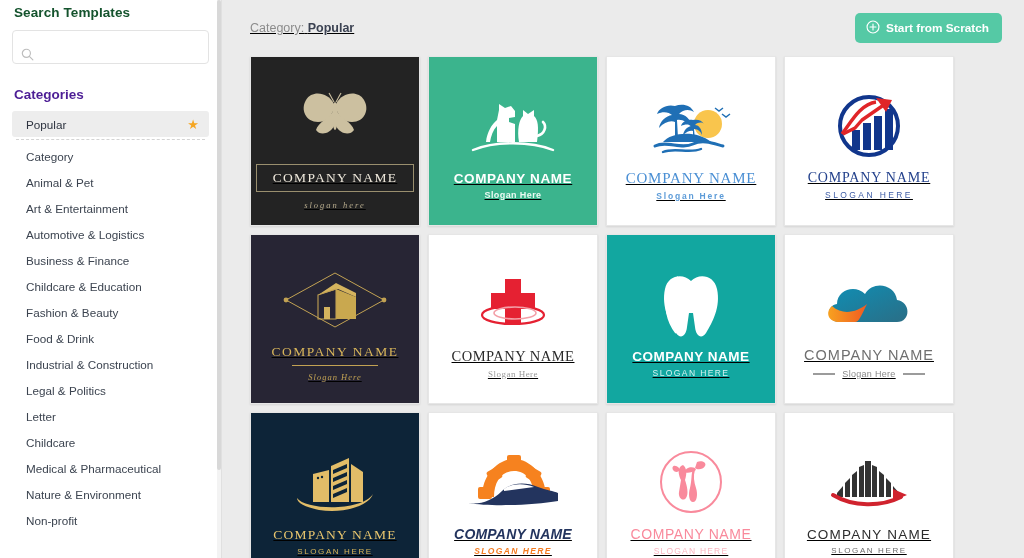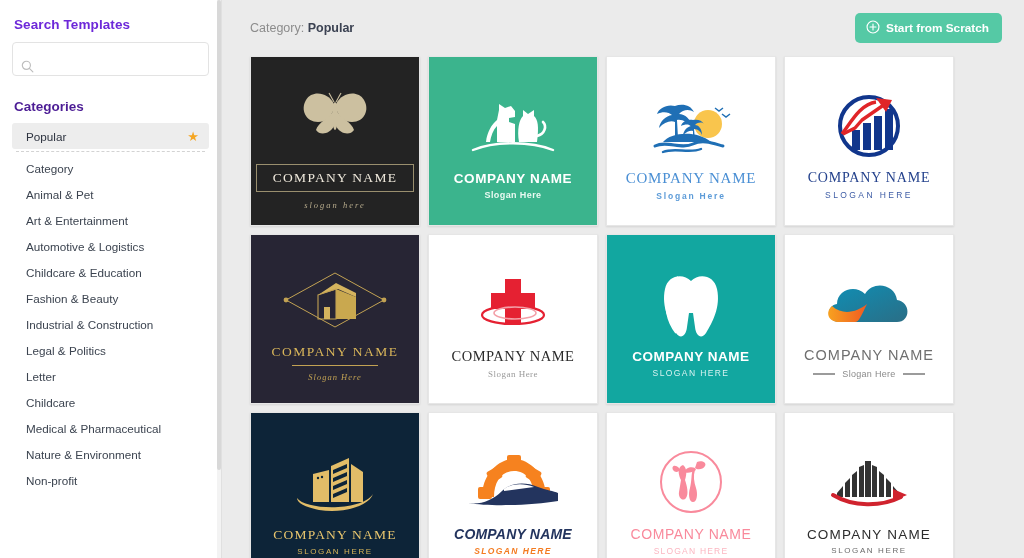--- a/index.html
+++ b/index.html
@@ -15,22 +15,22 @@
   .sidebar {
     width: 222px; height: 558px;
     background: #ffffff;
     border-right: 1px solid #e0e0e0;
     padding: 0 12px;
     overflow: hidden;
     position: relative;
     flex: 0 0 222px;
   }
   .panel-title {
-    font-size: 13.5px; font-weight: bold; color: #6d28d9;
-    padding: 17px 0 0 2px; letter-spacing: .1px;
+    font-size: 13.5px; font-weight: bold; color: #14532d;
+    padding: 5px 0 0 2px; letter-spacing: .1px;
   }
   .search-wrap {
     margin-top: 10px; height: 28px;
     border: 1px solid #e3e3e3; border-radius: 4px;
     display: flex; padding: 16px 8px;
     background: #fff;
   }
   .search-wrap svg { flex: 0 0 auto; }
   .search-input {
     border: 0; outline: 0; flex: 1 1 auto;
@@ -65,21 +65,21 @@
   }
   .sb-scroll-thumb {
     position: absolute; right: 0px; top: 0; width: 4px; height: 470px;
     background: #d8d8d8; border-radius: 2px;
   }
 
   
   .main {
     flex: 1 1 auto; height: 558px;
     background: #ebebeb;
-    position: relative; overflow: hidden;
+    position: relative; overflow: hidden; text-decoration: underline;
   }
   .main-header {
     height: 56px; display: flex; align-items: center;
     padding: 0 20px 0 20px; position: relative;
   }
   .cat-breadcrumb { font-size: 12.5px; color: #8c8c8c; margin-left: 8px; }
   .cat-breadcrumb b { color: #3b4252; font-weight: bold; }
   .scratch-btn {
     position: absolute; right: 22px; top: 13px;
     height: 30px; background: #55c9a5; color: #fff;
@@ -187,24 +187,30 @@
       <li class="cat-item">
           <span class="cat-label">Animal &amp; Pet</span>
         </li>
       <li class="cat-item">
           <span class="cat-label">Art &amp; Entertainment</span>
         </li>
       <li class="cat-item">
           <span class="cat-label">Automotive &amp; Logistics</span>
         </li>
       <li class="cat-item">
+          <span class="cat-label">Business &amp; Finance</span>
+        </li>
+      <li class="cat-item">
           <span class="cat-label">Childcare &amp; Education</span>
         </li>
       <li class="cat-item">
           <span class="cat-label">Fashion &amp; Beauty</span>
+        </li>
+      <li class="cat-item">
+          <span class="cat-label">Food &amp; Drink</span>
         </li>
       <li class="cat-item">
           <span class="cat-label">Industrial &amp; Construction</span>
         </li>
       <li class="cat-item">
           <span class="cat-label">Legal &amp; Politics</span>
         </li>
       <li class="cat-item">
           <span class="cat-label">Letter</span>
         </li>

